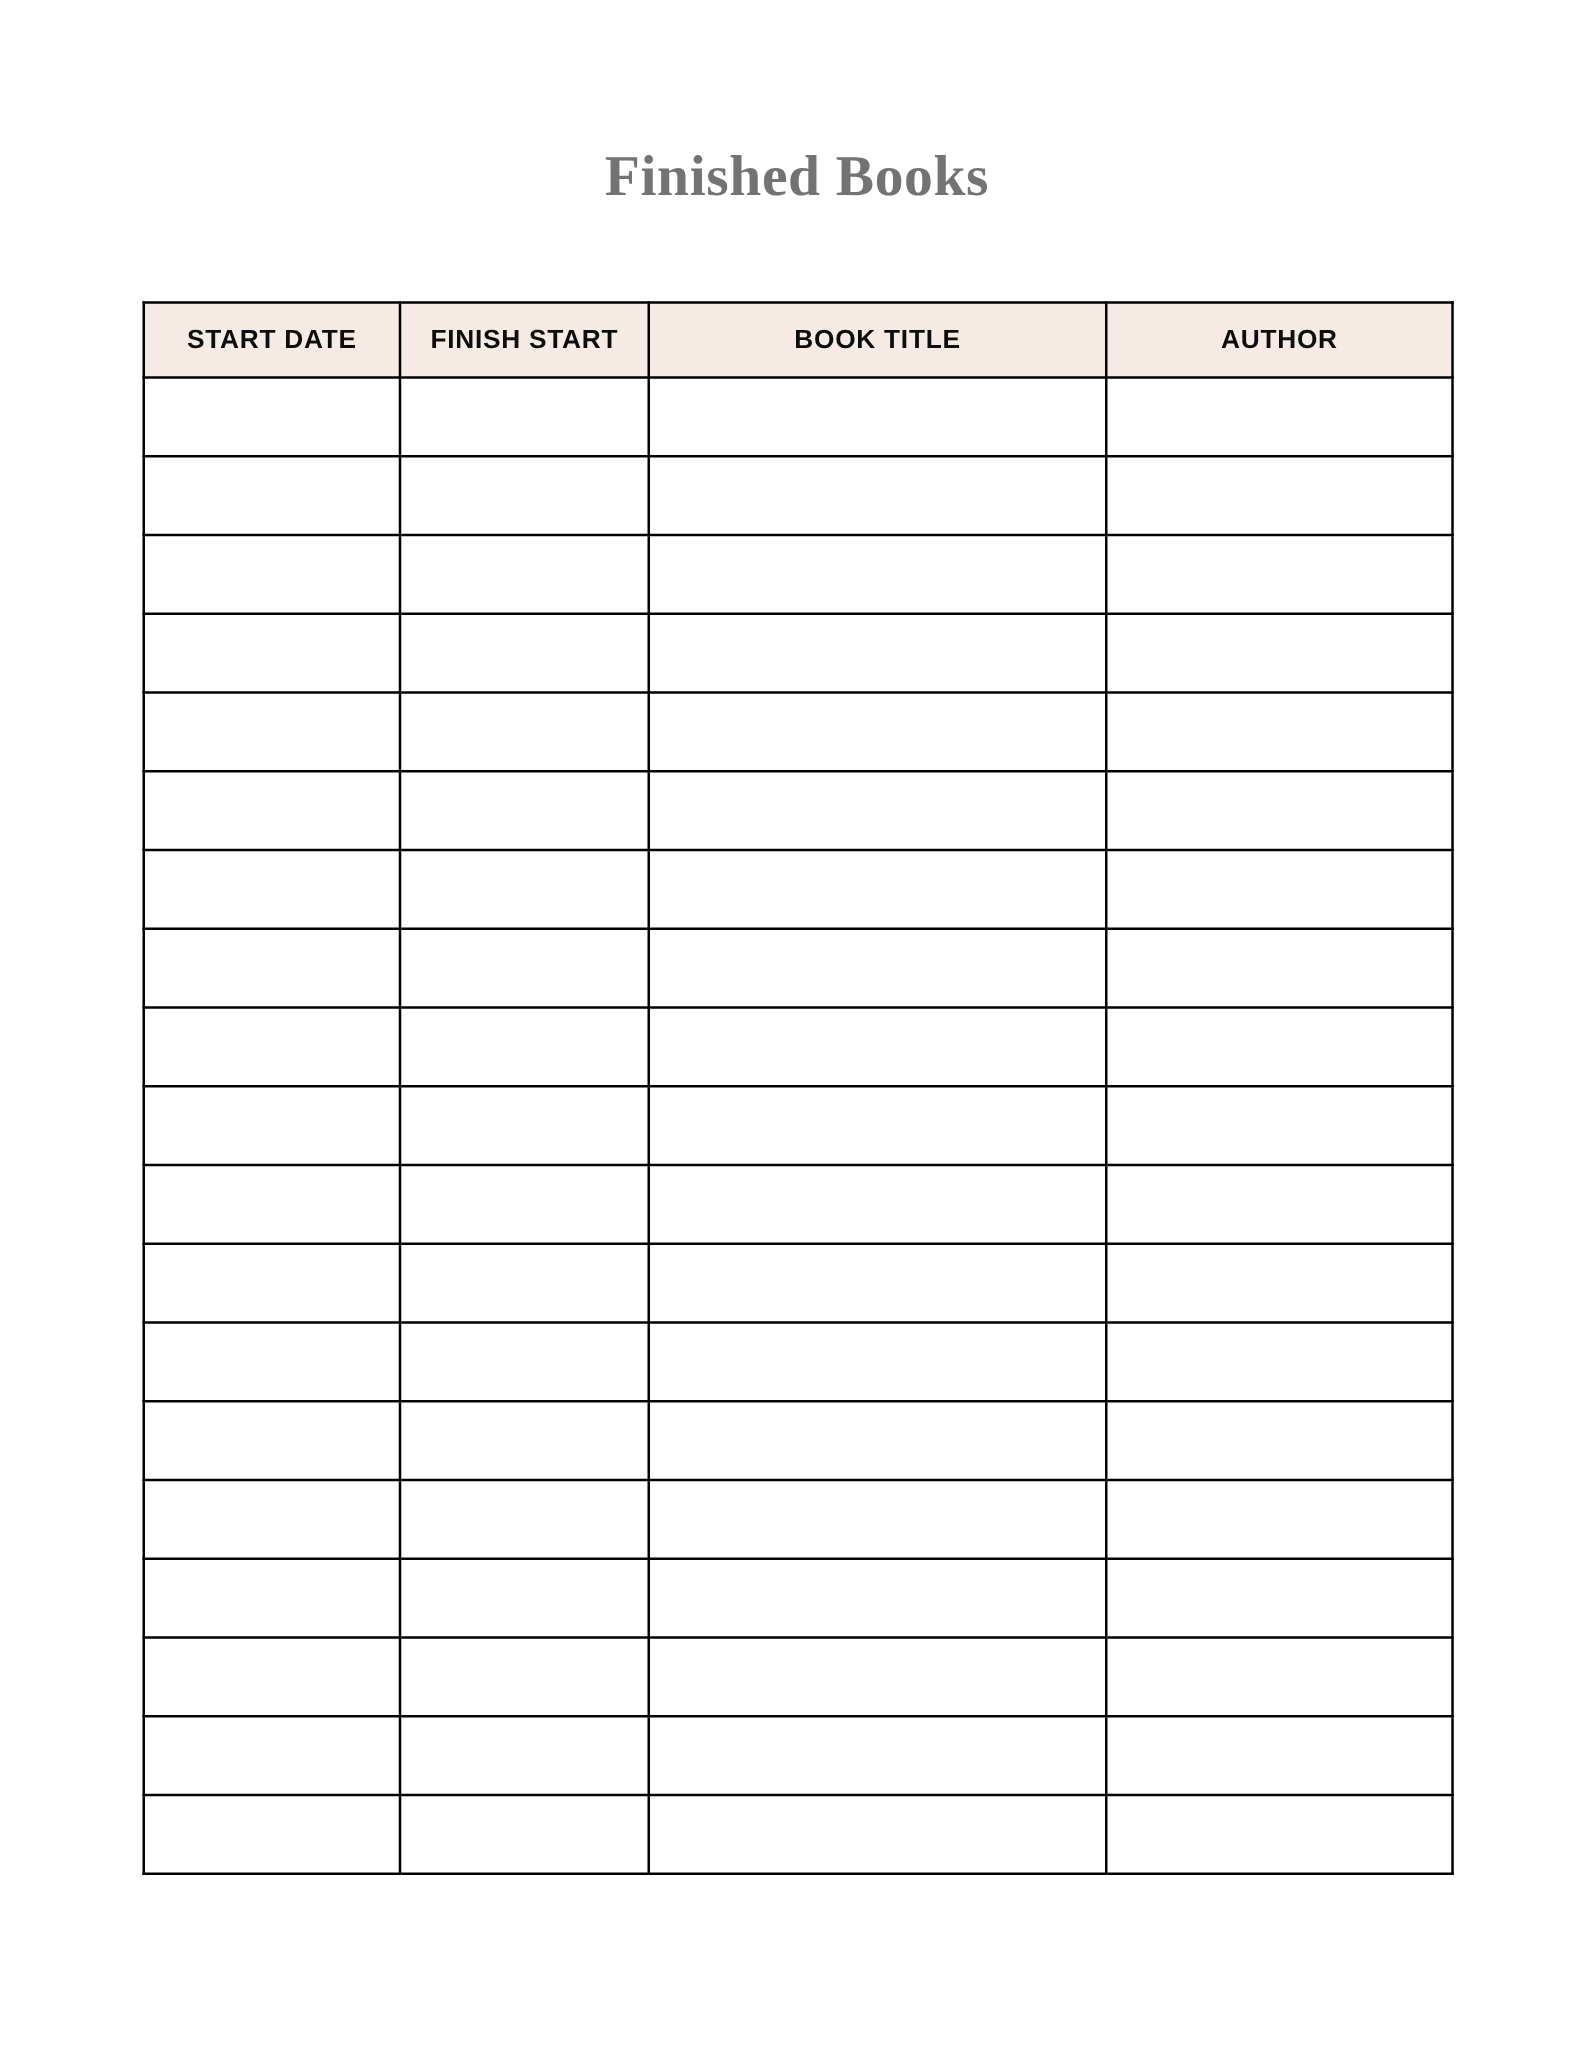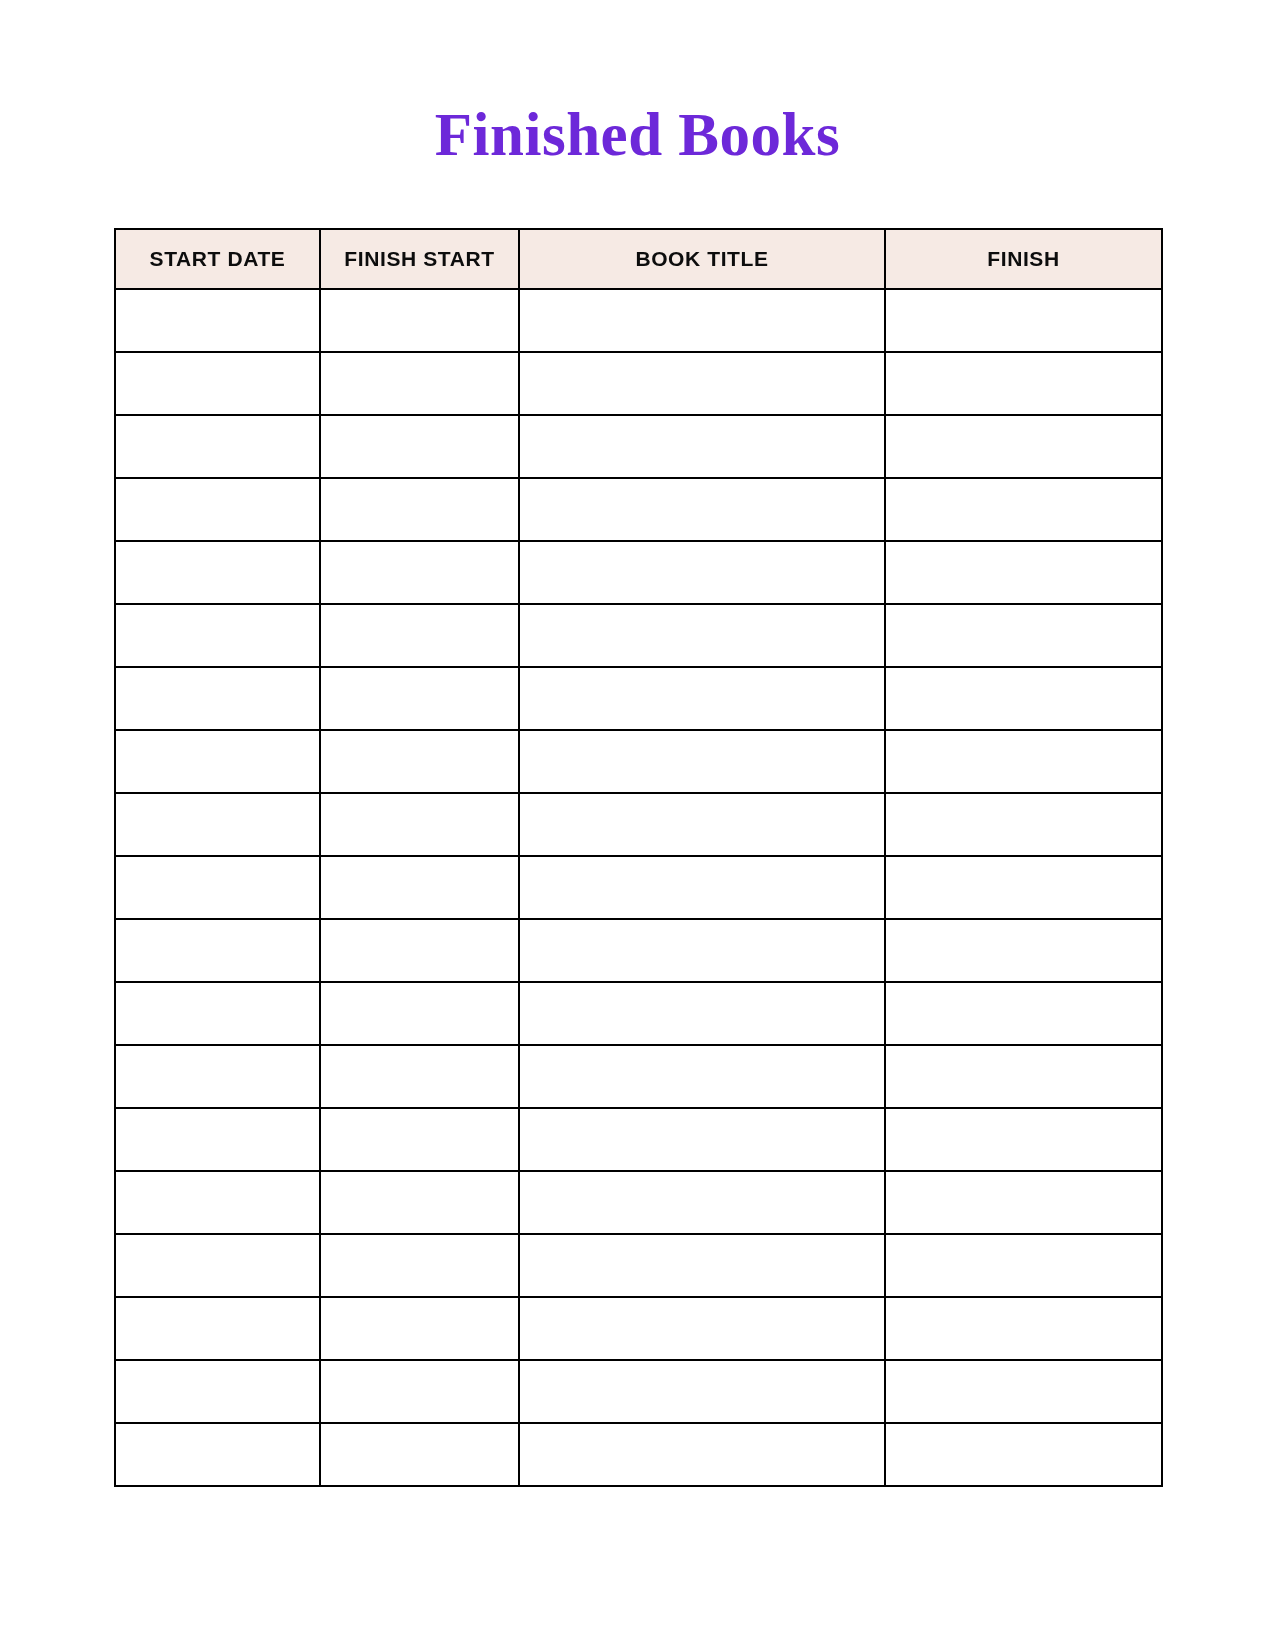--- a/index.html
+++ b/index.html
@@ -17,26 +17,26 @@
   .page {
     position: relative;
     width: 1275px;
     height: 1650px;
     box-sizing: border-box;
   }
   .page-title {
     text-align: center;
     font-family: "Liberation Serif", serif;
     font-weight: bold;
-    font-size: 61px;
+    font-size: 46px;
     letter-spacing: 0.5px;
-    margin: 0;
+    margin: 14px;
     padding-top: 104px;
     line-height: 1;
-    color: #6d28d9;
+    color: #737373;
   }
   .table-wrap {
     margin: 0 auto;
     padding-top: 63px;
     width: 1047px;
   }
   table.books-table {
     width: 1047px;
     border-collapse: collapse;
     table-layout: fixed;
@@ -87,21 +87,21 @@
         <col class="col-start">
         <col class="col-finish">
         <col class="col-title">
         <col class="col-author">
       </colgroup>
       <thead>
         <tr>
           <th>START DATE</th>
           <th>FINISH START</th>
           <th>BOOK TITLE</th>
-          <th>FINISH</th>
+          <th>AUTHOR</th>
         </tr>
       </thead>
       <tbody id="table-body">
           <tr>
             <td>
               <span class="cell-text"></span>
             </td>
             <td>
               <span class="cell-text"></span>
             </td>

